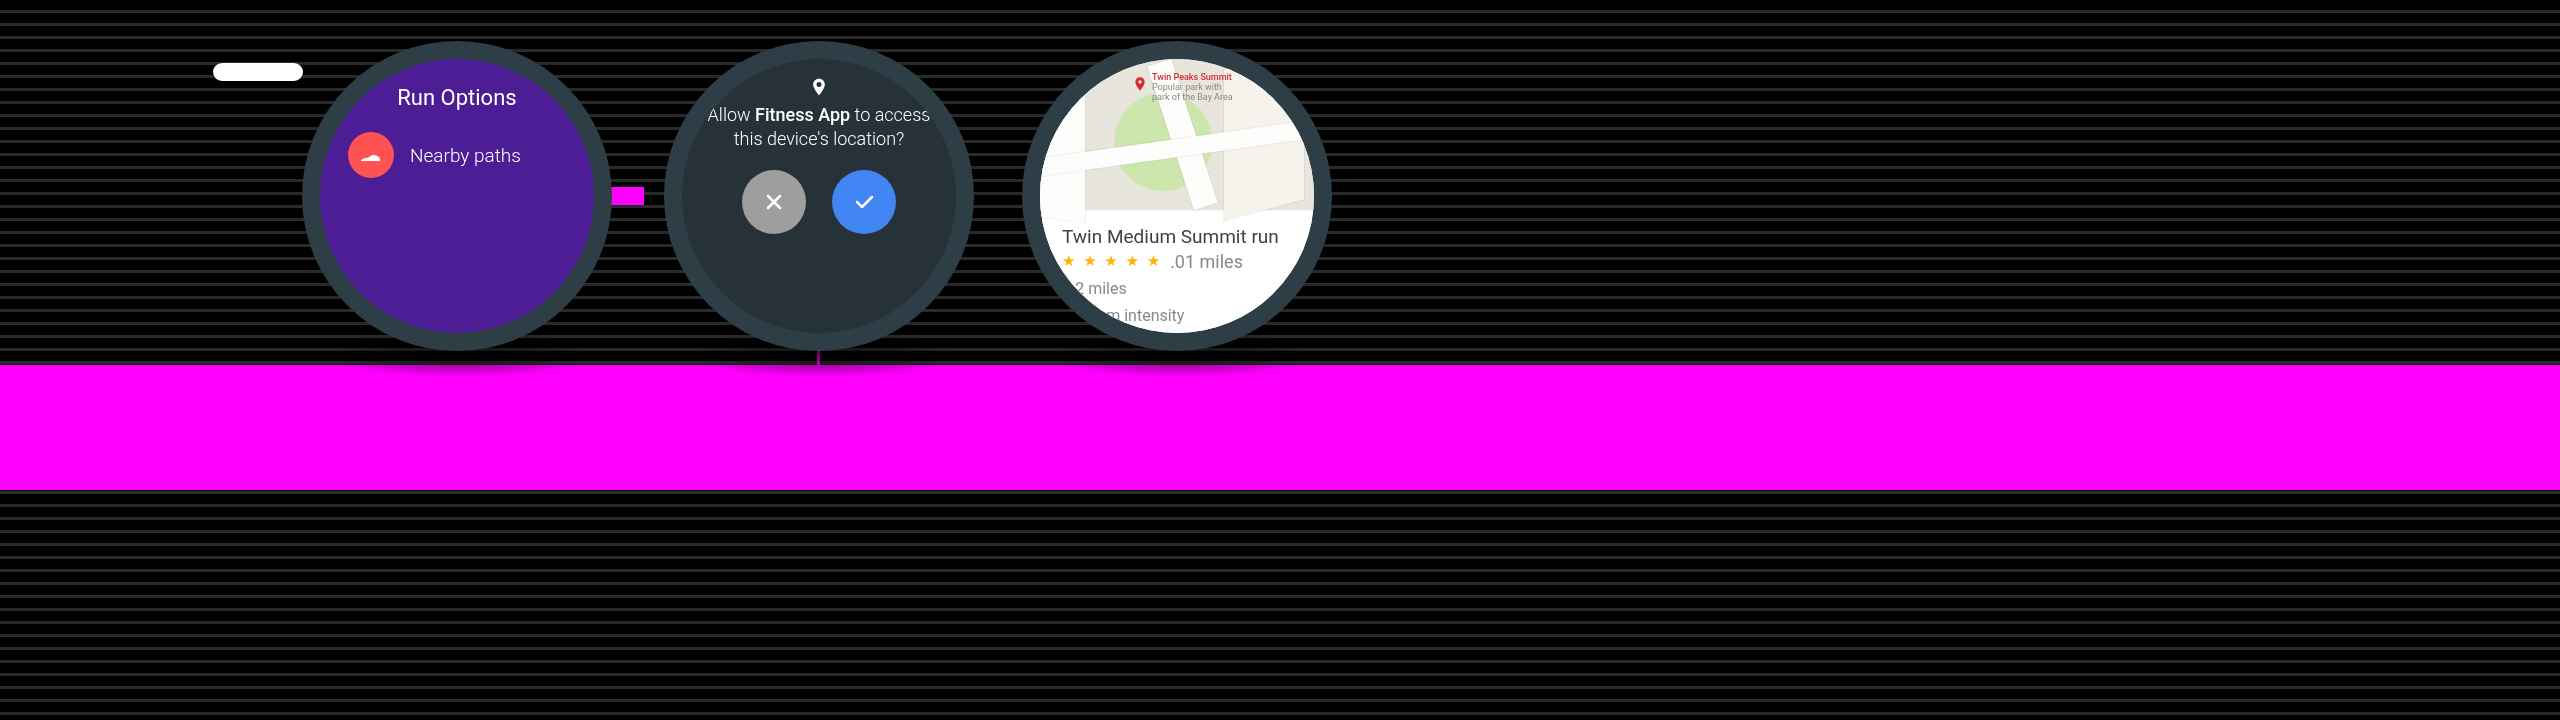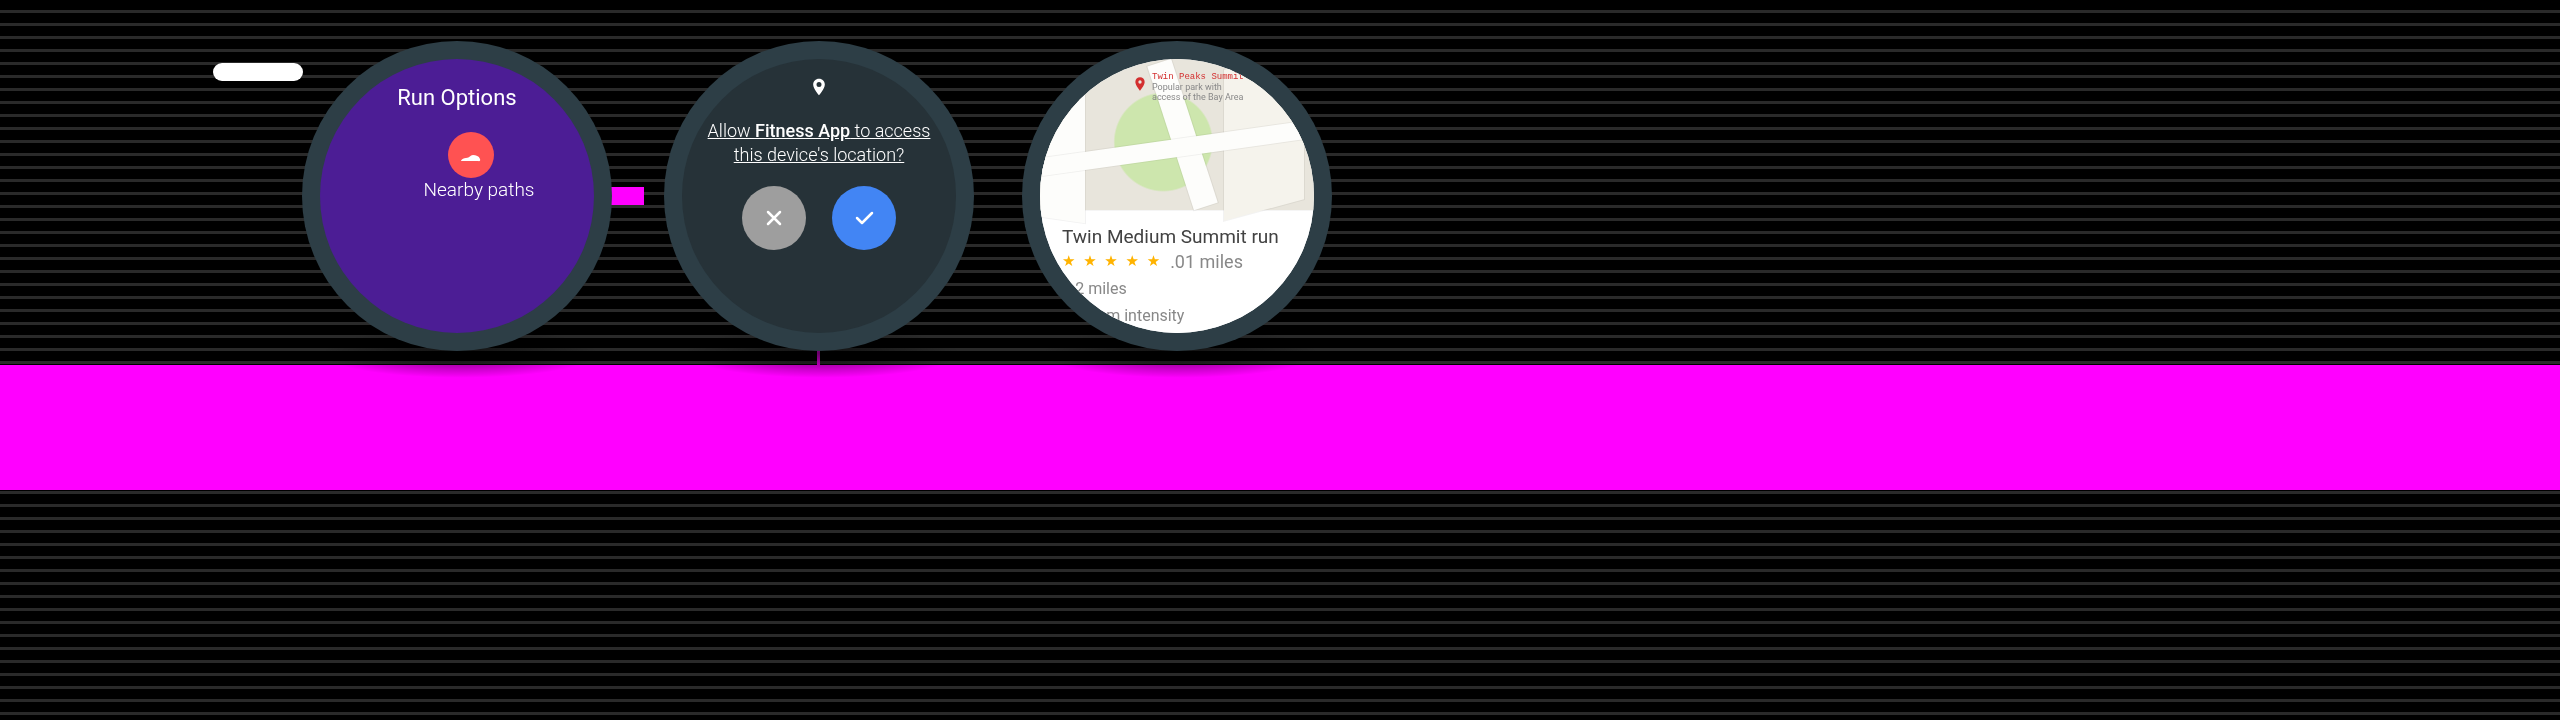--- a/index.html
+++ b/index.html
@@ -108,21 +108,20 @@
     margin-top: 26px;
   }
   .w1-list {
     margin-top: 22px;
     padding-left: 28px;
   }
   .w1-item {
     display: flex;
     align-items: center;
     margin-bottom: 18px;
-    flex-direction: column;
   }
   .w1-icon {
     width: 46px;
     height: 46px;
     border-radius: 50%;
     display: flex;
     align-items: center;
     justify-content: center;
     flex-shrink: 0;
   }
@@ -139,23 +138,22 @@
   .w2-pin {
     text-align: center;
     margin-top: 16px;
   }
   .w2-text {
     color: #fff;
     text-align: center;
     font-size: 18px;
     font-weight: 300;
     padding: 0 24px;
-    margin-top: 16px;
+    margin-top: 0;
     line-height: 1.35;
-    text-decoration: underline;
   }
   .w2-text b { font-weight: 500; }
   .w2-buttons {
     display: flex;
     justify-content: center;
     gap: 26px;
     margin-top: 18px;
   }
   .w2-btn {
     width: 64px;
@@ -196,21 +194,21 @@
     top: 15px;
     left: 92px;
   }
   .w3-pin-text {
     position: absolute;
     top: 14px;
     left: 112px;
     font-size: 9px;
     line-height: 1.1;
   }
-  .w3-pin-title { color: #d32f2f; font-weight: 500; font-family: Liberation Mono, monospace; }
+  .w3-pin-title { color: #d32f2f; font-weight: 500; }
   .w3-pin-sub { color: #888; }
 
   .w3-card {
     background: #fff;
     padding: 14px 22px 30px 22px;
     text-align: left;
     border-top: 1px solid rgba(0,0,0,0.04);
   }
   .w3-card-title {
     color: #424242;
@@ -290,21 +288,21 @@
       <div class="w3-road r2"></div>
       <div class="w3-road r4"></div>
       <div class="w3-pin">
         <svg width="16" height="20" viewBox="0 0 24 24" fill="#d32f2f">
             <path d="M12 2C8 2 5 5 5 9c0 5 7 13 7 13s7-8 7-13c0-4-3-7-7-7zm0 9.5a2.5 2.5 0 110-5 2.5 2.5 0 010 5z"></path>
           </svg>
       </div>
       <div class="w3-pin-text">
         <div class="w3-pin-title">Twin Peaks Summit</div>
         <div class="w3-pin-sub">Popular park with</div>
-        <div class="w3-pin-sub">access of the Bay Area</div>
+        <div class="w3-pin-sub">park of the Bay Area</div>
       </div>
     </div>
     <div class="w3-card">
       <div class="w3-card-title">Twin Medium Summit run</div>
       <div class="w3-rating">
         <span class="star">★ ★ ★ ★ ★</span>
         <span class="w3-miles">.01 miles</span>
       </div>
       <div class="w3-detail">5.2 miles</div>
       <div class="w3-detail">Medium intensity</div>

